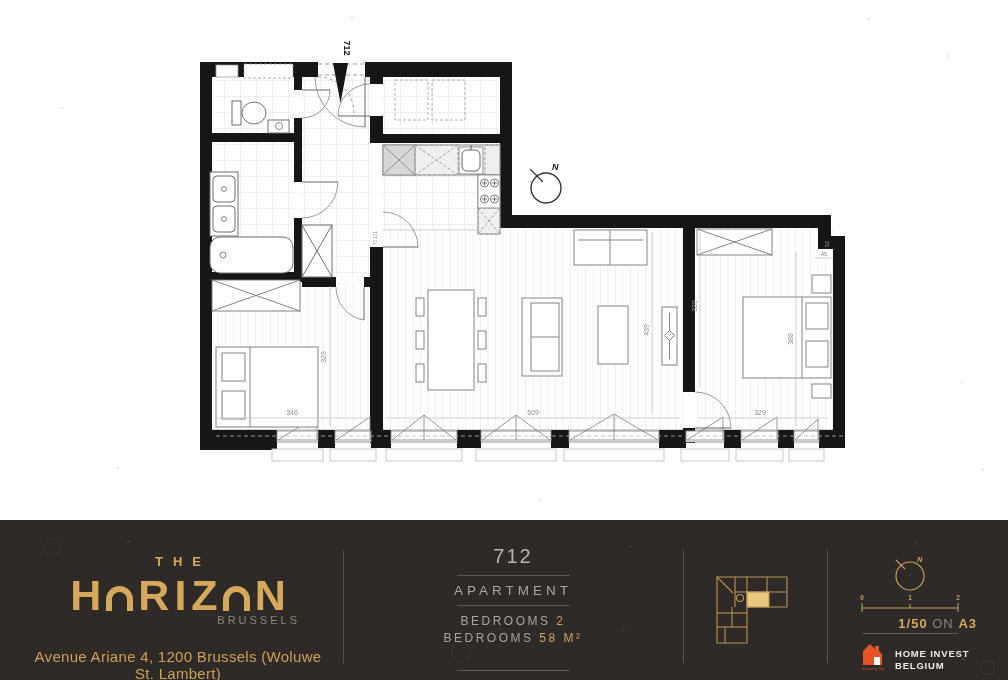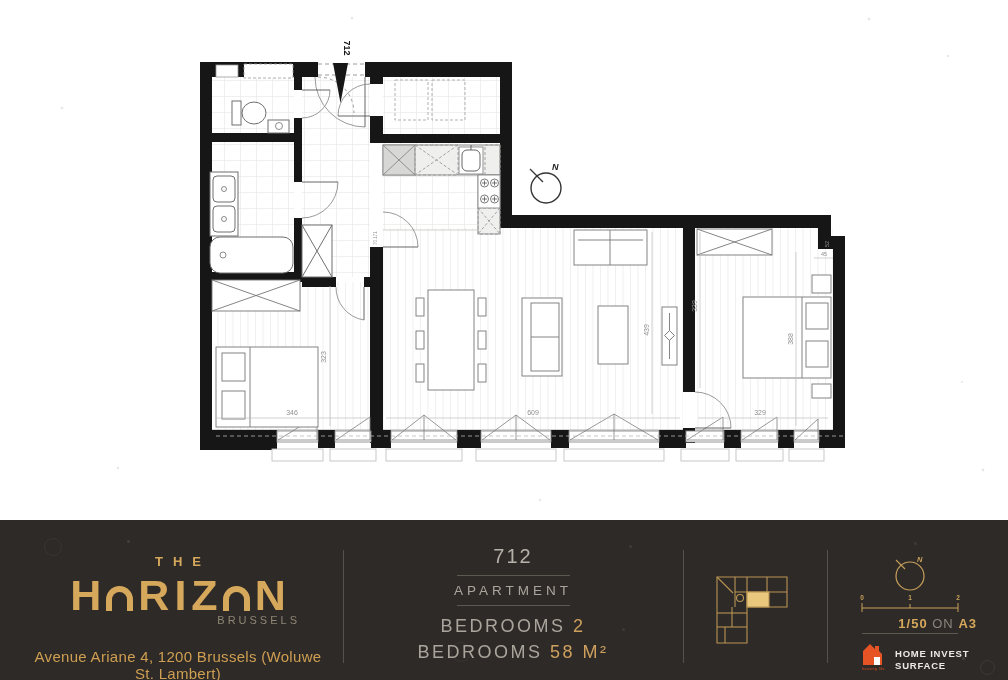--- a/index.html
+++ b/index.html
@@ -14,21 +14,21 @@
   .horizon{margin-top:9px;display:flex;justify-content:center;align-items:flex-end;gap:5px;height:33px;}
   .horizon .hl{font-size:43px;line-height:31px;font-weight:bold;color:#d6a85c;}
   .horizon .oarch{display:inline-block;width:27px;height:25px;border:6px solid #d6a85c;border-bottom:none;
                   border-radius:14px 14px 0 0;box-sizing:border-box;}
   .brand .city{margin-top:3px;text-align:right;padding-right:28px;font-size:11px;letter-spacing:3px;color:#8e8676;}
   .brand .addr{margin-top:22px;font-size:15px;letter-spacing:.3px;color:#cf9f52;}
   .unitinfo{position:absolute;left:343px;top:25px;width:340px;text-align:center;color:#aaa59c;}
   .unitinfo .num{font-size:20px;letter-spacing:2px;color:#b6b2a9;}
   .unitinfo hr{border:none;border-top:1px solid #5c5850;width:113px;margin:7px auto 7px auto;}
   .unitinfo .type{font-size:13.5px;letter-spacing:4px;}
-  .unitinfo .specs{font-size:18px;letter-spacing:2.5px;line-height:1.45;margin-top:1px;}
+  .unitinfo .specs{font-size:12px;letter-spacing:2.5px;line-height:1.45;margin-top:1px;}
   .unitinfo .goldv{color:#cda05e;}
   .unitinfo hr.last{margin-top:22px;width:113px;}
   .keyplan{position:absolute;left:705px;top:45px;}
   .meta{position:absolute;left:843px;top:0;width:140px;height:160px;}
   .ratio{position:absolute;top:96px;left:0;width:134px;text-align:right;font-size:13px;letter-spacing:1px;color:#8a857c;}
   .ratio b{color:#d6a85c;}
   .meta hr{position:absolute;top:113px;left:19px;width:96px;border:none;border-top:1px solid #5c5850;margin:0;}
   .hiblogo{position:absolute;top:122px;left:17px;display:flex;align-items:flex-start;}
   .hibtxt{margin-left:8px;margin-top:6px;font-size:9.5px;font-weight:bold;letter-spacing:.8px;color:#eceae6;line-height:1.25;}
   .tagline{font-size:3.5px;color:#e65426;letter-spacing:.4px;margin-top:1px;text-align:center;width:27px;}
@@ -390,18 +390,18 @@
       <div class="hiblogo">
         <div>
           <svg width="27" height="24" viewBox="0 0 27 24">
             <path d="M3,23 L3,9 L10,2 L15,7 L15,4 L19,4 L19,9 L22,12 L22,23 Z" fill="#e65426"></path>
             <rect x="14" y="15" width="6" height="8" fill="#ffffff"></rect>
           </svg>
           <div class="tagline">housing life</div>
         </div>
         <div class="hibtxt">
           <div>HOME INVEST</div>
-          <div>SURFACE</div>
+          <div>BELGIUM</div>
         </div>
       </div>
     </div>
   </div>
 </div>
 
 </body></html>

